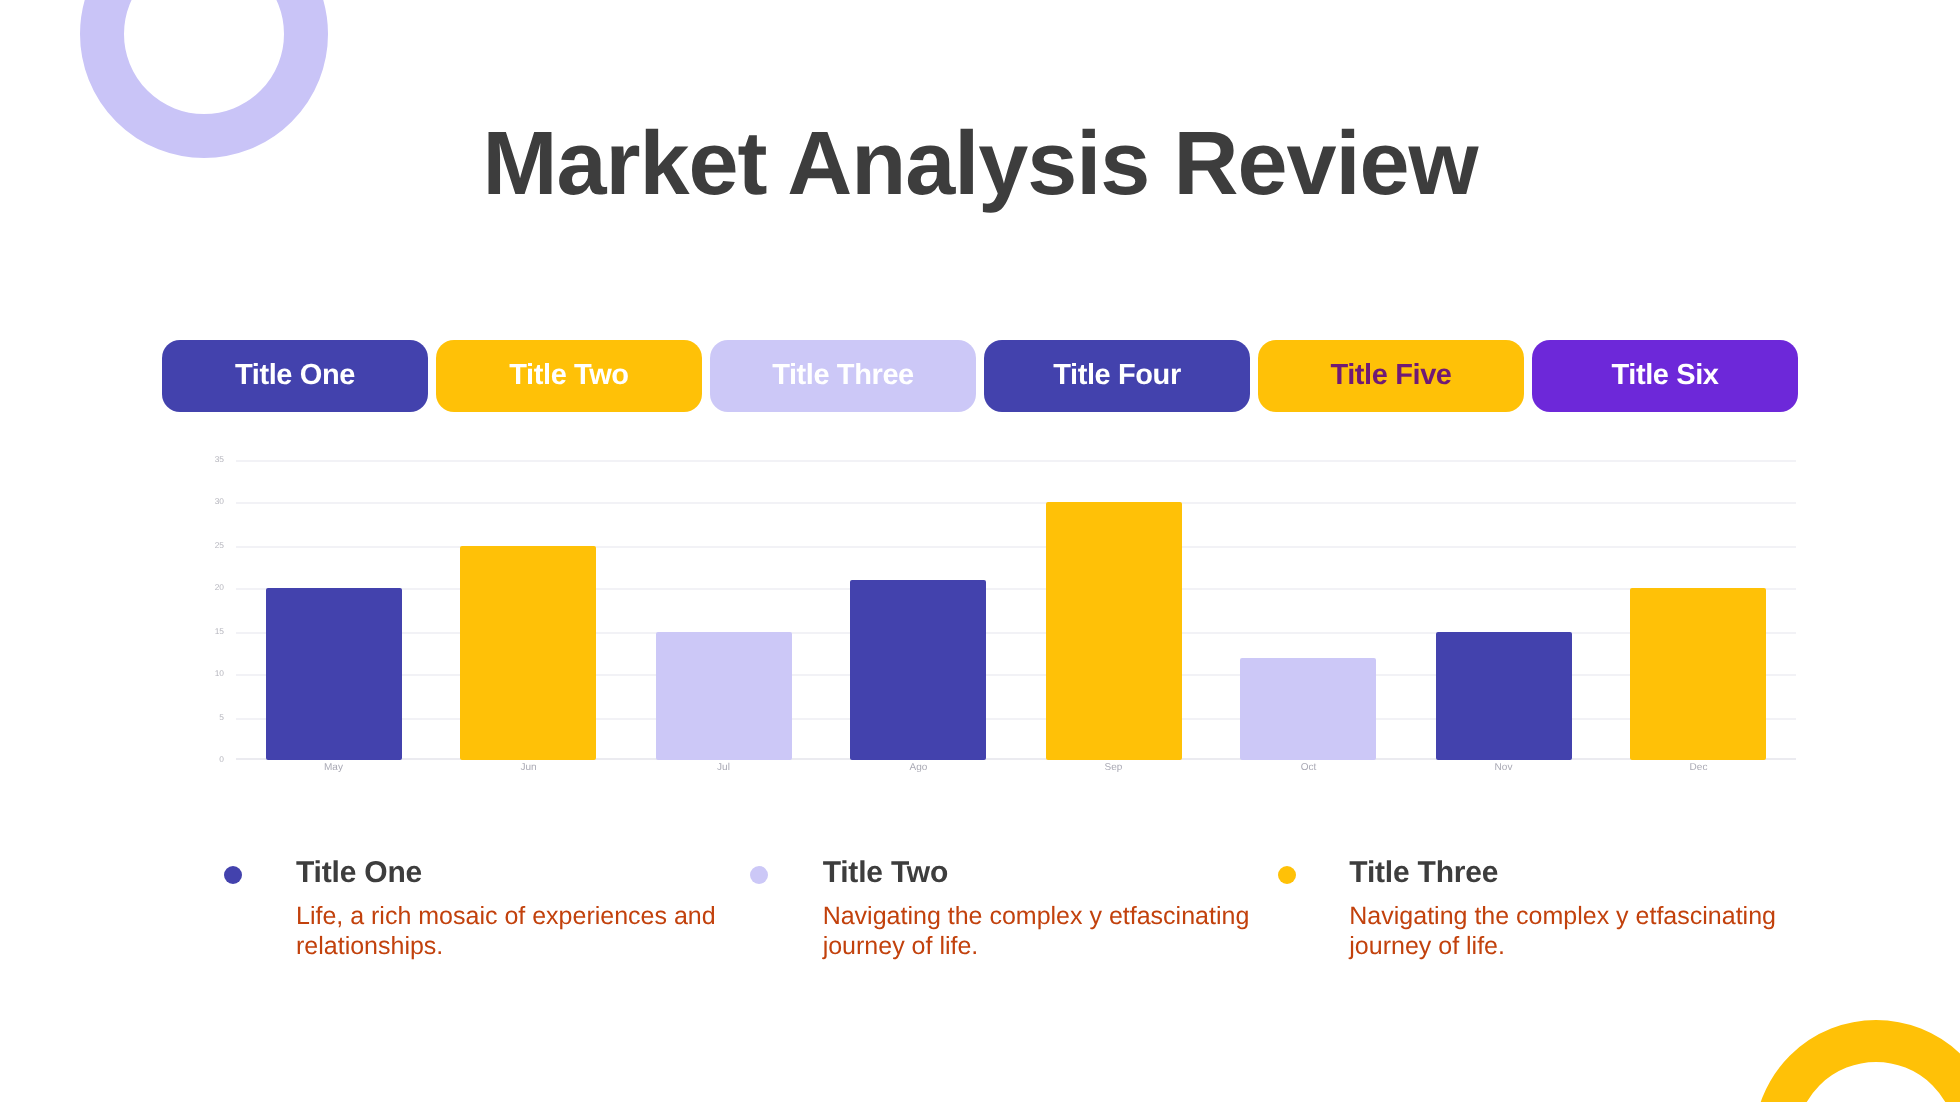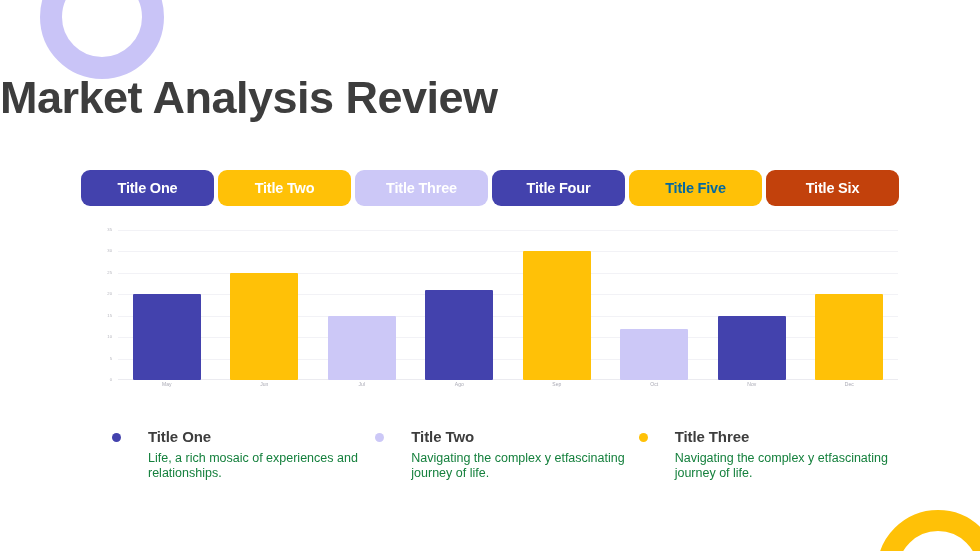--- a/index.html
+++ b/index.html
@@ -32,24 +32,24 @@
     left: 877px;
     top: 510px;
     width: 80px;
     height: 80px;
     border: 21px solid #FFC107;
   }
 
   
   .page-title {
     position: absolute;
-    top: 72px;
+    top: 56px;
     left: 0;
     width: 980px;
-    text-align: left;
+    text-align: center;
     font-size: 45px;
     font-weight: bold;
     letter-spacing: -0.5px;
     color: #3d3d3d;
     font-family: "Liberation Sans", sans-serif;
   }
 
   
   .tab-row {
     position: absolute;
@@ -184,40 +184,40 @@
   .legend-title {
     font-size: 15px;
     font-weight: bold;
     color: #3d3d3d;
     line-height: 1.25;
     letter-spacing: -0.1px;
   }
   .legend-desc {
     margin-top: 4px;
     font-size: 12.5px;
-    color: #15803d;
+    color: #c2410c;
     line-height: 1.23;
     max-width: 220px;
   }
 </style>
 </head>
 <body>
 
 <div class="deco-ring" id="deco-ring-topleft"></div>
 <div class="deco-ring" id="deco-ring-bottomright"></div>
 
 <div class="page-title">Market Analysis Review</div>
 
 <div class="tab-row" id="tab-row">
     <div class="tab-chip" style="background: rgb(67, 66, 173); color: rgb(255, 255, 255);">Title One</div>
     <div class="tab-chip" style="background: rgb(255, 193, 7); color: rgb(255, 255, 255);">Title Two</div>
     <div class="tab-chip" style="background: rgb(204, 200, 247); color: rgb(255, 255, 255);">Title Three</div>
     <div class="tab-chip" style="background: rgb(67, 66, 173); color: rgb(255, 255, 255); text-align: center;">Title Four</div>
-    <div class="tab-chip" style="background: rgb(255, 193, 7); color: #0369a1;">Title Five</div>
-    <div class="tab-chip" style="background: #c2410c; color: rgb(255, 255, 255);">Title Six</div>
+    <div class="tab-chip" style="background: rgb(255, 193, 7); color: #701a75;">Title Five</div>
+    <div class="tab-chip" style="background: #6d28d9; color: rgb(255, 255, 255);">Title Six</div>
   </div>
 
 <div class="chart-block">
   <div class="chart-yaxis" id="yaxis">
       <div class="ytick" style="top: 150px;">0</div>
       <div class="ytick" style="top: 128.571px;">5</div>
       <div class="ytick" style="top: 107.143px;">10</div>
       <div class="ytick" style="top: 85.7143px;">15</div>
       <div class="ytick" style="top: 64.2857px;">20</div>
       <div class="ytick" style="top: 42.8571px;">25</div>

